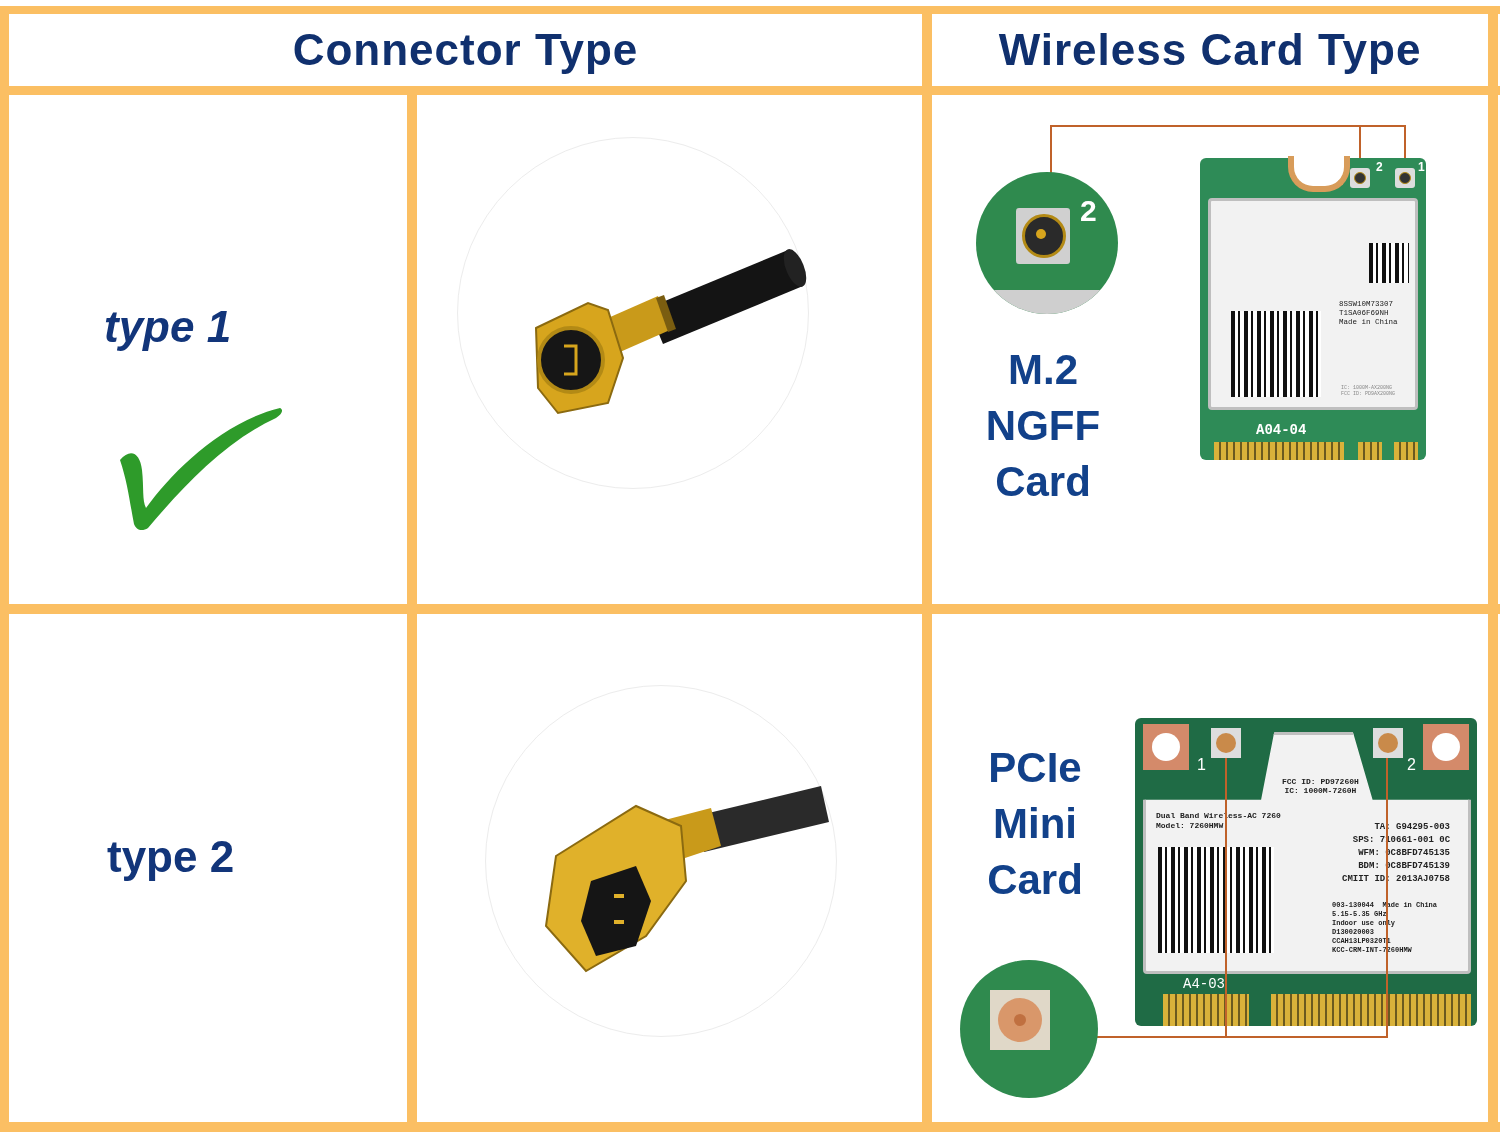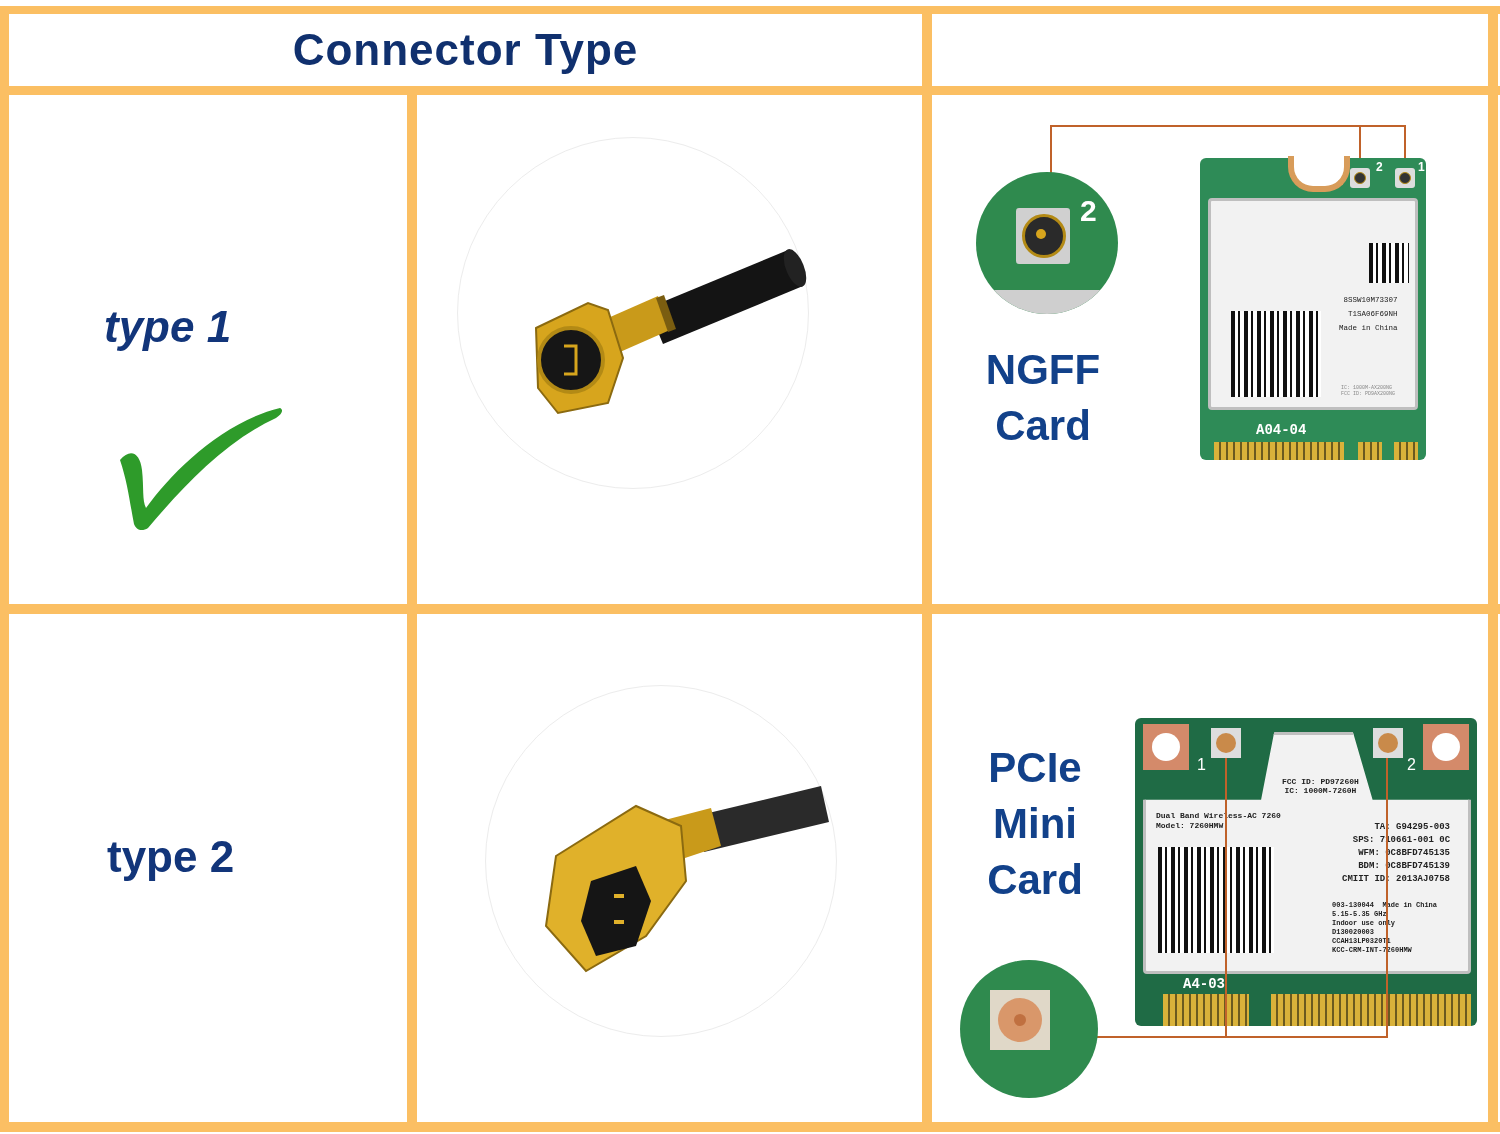--- a/index.html
+++ b/index.html
@@ -30,20 +30,21 @@
   <div class="line" style="left:0;top:6px;width:1500px;height:8px;"></div>
   <div class="line" style="left:0;top:86px;width:1500px;height:9px;"></div>
   <div class="line" style="left:0;top:604px;width:1500px;height:10px;"></div>
   <div class="line" style="left:0;top:1122px;width:1500px;height:10px;"></div>
   <div class="line" style="left:0;top:6px;width:9px;height:1126px;"></div>
   <div class="line" style="left:407px;top:86px;width:10px;height:1046px;"></div>
   <div class="line" style="left:922px;top:6px;width:10px;height:1126px;"></div>
   <div class="line" style="left:1488px;top:6px;width:10px;height:1126px;"></div>
 
   <div class="hdr" style="left:9px;width:913px;">Connector Type</div>
+  <div class="hdr" style="left:932px;width:556px;">Wireless Card Type</div>
 
   <div class="type-label" style="left:104px;top:302px;font-style:italic;">type 1</div>
   <svg style="position:absolute;left:112px;top:400px;" width="175" height="135" viewBox="0 0 175 135">
     <path d="M8 60 C18 48 28 52 30 70 C32 88 30 100 34 108 C60 72 110 22 168 8 C172 10 170 14 164 18 C112 42 70 88 36 128 C30 132 24 130 22 124 C18 104 16 84 8 60 Z" fill="#2e9b2a"></path>
   </svg>
 
   <div class="circle" style="left:457px;top:137px;width:350px;height:350px;">
     <svg class="conn" style="left:0;top:0;" width="350" height="350" viewBox="0 0 350 350">
 
       <path d="M190 170 L330 112 L345 148 L205 206 Z" fill="#141414"></path>
@@ -52,20 +53,21 @@
       <path d="M150 180 L200 158 L212 192 L162 214 Z" fill="#c99a1a"></path>
       <path d="M198 160 L206 157 L218 191 L210 194 Z" fill="#7a5d10"></path>
 
       <path d="M78 190 L130 165 L150 172 L165 220 L150 265 L100 275 L80 250 Z" fill="#d7a51d" stroke="#8b6a10" stroke-width="2"></path>
       <circle cx="113" cy="222" r="32" fill="#161616" stroke="#b38a15" stroke-width="4"></circle>
       <path d="M106 208 L118 208 L118 236 L106 236" fill="none" stroke="#d7a51d" stroke-width="3"></path>
     </svg>
   </div>
 
   <div class="card-label" style="left:958px;top:342px;width:170px;">
+    <div>M.2</div>
     <div>NGFF</div>
     <div>Card</div>
   </div>
 
   <div class="wire" style="left:1050px;top:125px;width:356px;height:2px;"></div>
   <div class="wire" style="left:1050px;top:125px;width:2px;height:50px;"></div>
   <div class="wire" style="left:1359px;top:125px;width:2px;height:45px;"></div>
   <div class="wire" style="left:1404px;top:125px;width:2px;height:45px;"></div>
 
   <div class="inset" style="left:976px;top:172px;width:142px;height:142px;">
@@ -80,21 +82,21 @@
     <div style="position:absolute;left:88px;top:-2px;width:50px;height:30px;background:#fff;border-radius:0 0 25px 25px;border:6px solid #d89c5a;border-top:none;"></div>
     <div style="position:absolute;left:176px;top:2px;color:#fff;font-size:12px;font-weight:bold;">2</div>
     <div style="position:absolute;left:218px;top:2px;color:#fff;font-size:12px;font-weight:bold;">1</div>
     <div style="position:absolute;left:150px;top:10px;width:20px;height:20px;background:#ddd;border-radius:3px;">
         <div style="margin:4px;width:12px;height:12px;border-radius:50%;background:#333;border:1px solid #b38a15;box-sizing:border-box;"></div>
       </div>
     <div style="position:absolute;left:195px;top:10px;width:20px;height:20px;background:#ddd;border-radius:3px;">
         <div style="margin:4px;width:12px;height:12px;border-radius:50%;background:#333;border:1px solid #b38a15;box-sizing:border-box;"></div>
       </div>
     <div class="label-plate" style="left:8px;top:40px;width:204px;height:206px;">
-      <div class="small" style="position:absolute;left:128px;top:92px;font-size:7.5px;line-height:14px;text-align:right;">8SSW10M73307
+      <div class="small" style="position:absolute;left:128px;top:99px;font-size:7.5px;line-height:9px;">8SSW10M73307
 T1SA06F69NH
 Made in China</div>
       <div class="qr" style="left:20px;top:110px;width:90px;height:86px;"></div>
       <div class="qr" style="left:158px;top:42px;width:40px;height:40px;"></div>
       <div class="small" style="position:absolute;left:130px;top:184px;font-size:5px;line-height:6px;color:#888;">IC: 1000M-AX200NG
 FCC ID: PD9AX200NG</div>
     </div>
     <div style="position:absolute;left:56px;top:264px;color:#fff;font-weight:bold;font-size:14px;font-family:'Liberation Mono',monospace;">A04-04</div>
     <div class="gold" style="left:14px;top:284px;width:130px;height:18px;"></div>
     <div class="gold" style="left:158px;top:284px;width:24px;height:18px;"></div>
@@ -146,21 +148,21 @@
 BDM: 0C8BFD745139
 CMIIT ID: 2013AJ0758</div>
       <div class="qr" style="left:12px;top:112px;width:116px;height:106px;"></div>
       <div class="small" style="position:absolute;left:186px;top:166px;font-size:7px;line-height:9px;">003-130044  Made in China
 5.15-5.35 GHz
 Indoor use only
 D130020003
 CCAH13LP0320T1
 KCC-CRM-INT-7260HMW</div>
     </div>
-    <div style="position:absolute;left:48px;top:258px;color:#fff;font-weight:bold;font-size:14px;font-family:'Liberation Mono',monospace;">A4-03</div>
+    <div style="position:absolute;left:48px;top:258px;color:#fff;font-weight:normal;font-size:14px;font-family:'Liberation Mono',monospace;">A4-03</div>
     <div class="gold" style="left:28px;top:276px;width:86px;height:32px;"></div>
     <div class="gold" style="left:136px;top:276px;width:200px;height:32px;"></div>
   </div>
 
   <div class="wire" style="left:1225px;top:758px;width:2px;height:280px;"></div>
   <div class="wire" style="left:1386px;top:758px;width:2px;height:280px;"></div>
   <div class="wire" style="left:1090px;top:1036px;width:298px;height:2px;"></div>
 
   <div class="inset" style="left:960px;top:960px;width:138px;height:138px;">
     <div style="position:absolute;left:30px;top:30px;width:60px;height:60px;background:#e0d8c8;"></div>

